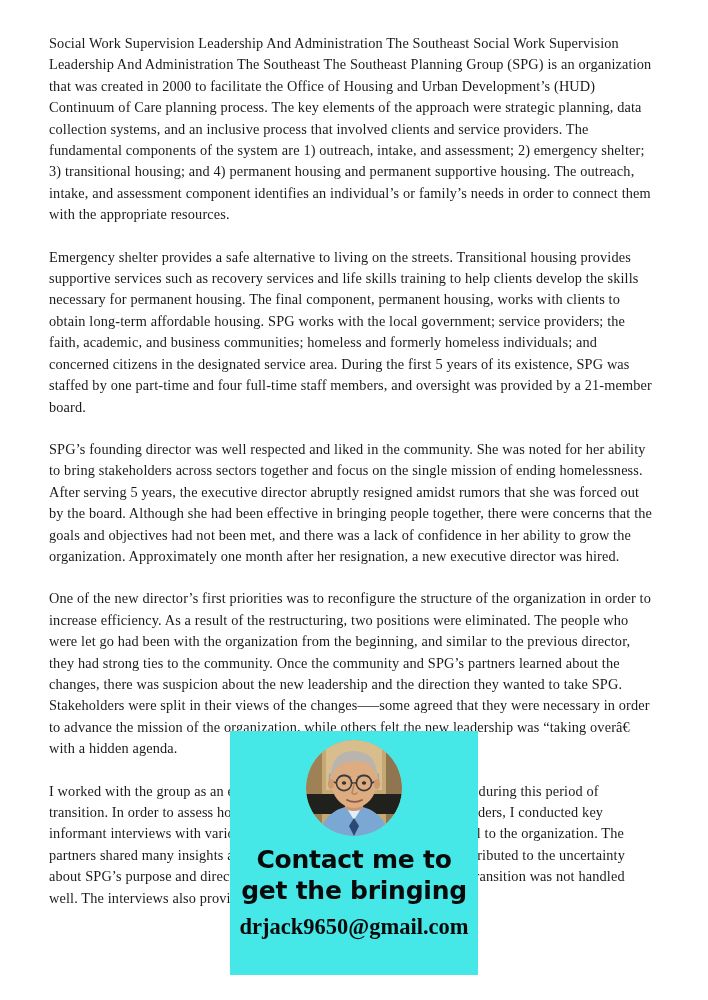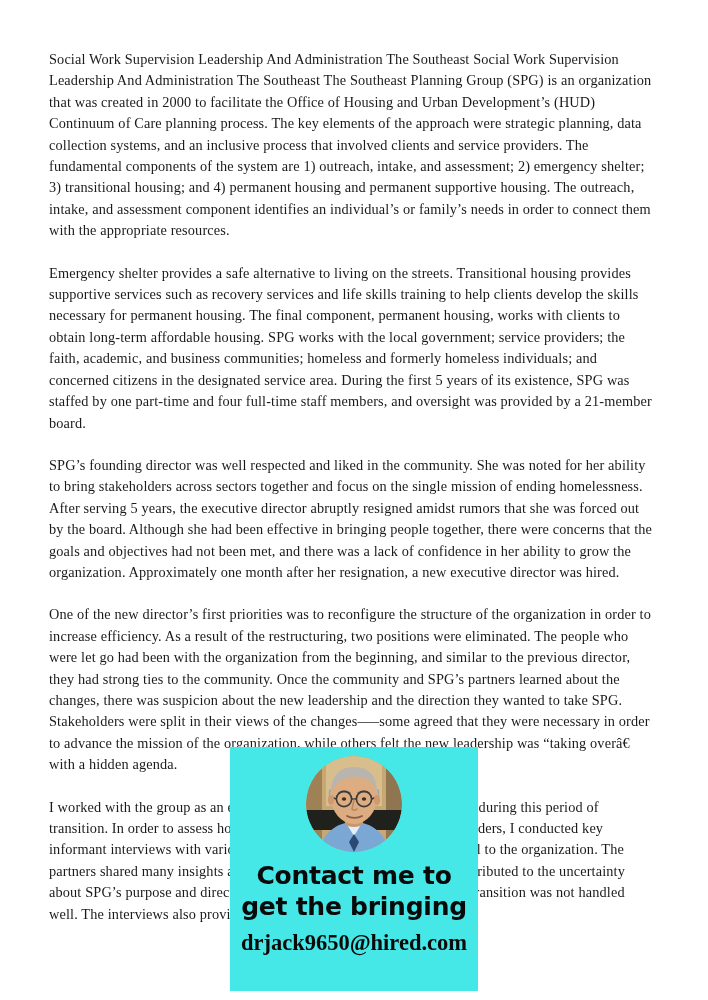--- a/index.html
+++ b/index.html
@@ -10,21 +10,21 @@
   body {
     width: 708px;
     height: 1000px;
     position: relative;
     overflow: hidden;
     font-family: "Liberation Serif", "DejaVu Serif", serif;
   }
 
   #page {
     position: absolute;
-    left: 0; top: 16px;
+    left: 0; top: 0;
     width: 708px;
     height: 977px;
     background: #ffffff;
   }
 
   #doc-body {
     position: absolute;
     left: 49px;
     top: 33px;
     width: 608px;
@@ -152,17 +152,17 @@
           <ellipse cx="71" cy="44" rx="3.2" ry="5" fill="#d09a71"></ellipse>
         </g>
       </svg>
     </div>
 
     <div id="contact-lines">
       <div>Contact me to</div>
       <div>get the bringing</div>
     </div>
 
-    <div id="contact-email">drjack9650@hired.com</div>
+    <div id="contact-email">drjack9650@gmail.com</div>
 
   </div>
 
 </div>
 
 </body></html>

